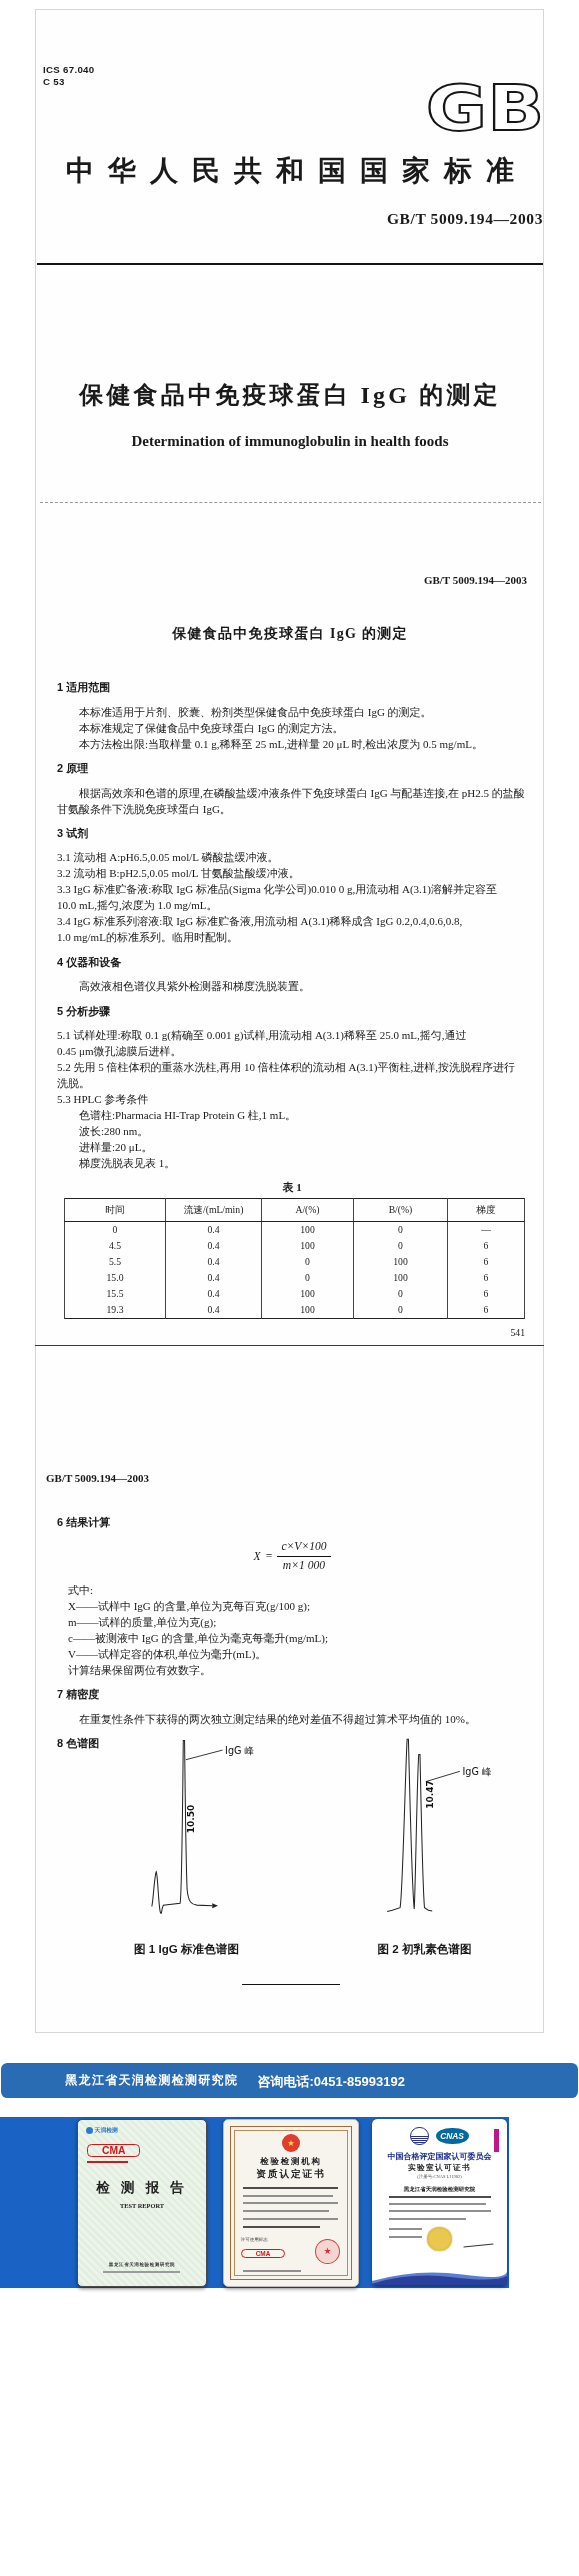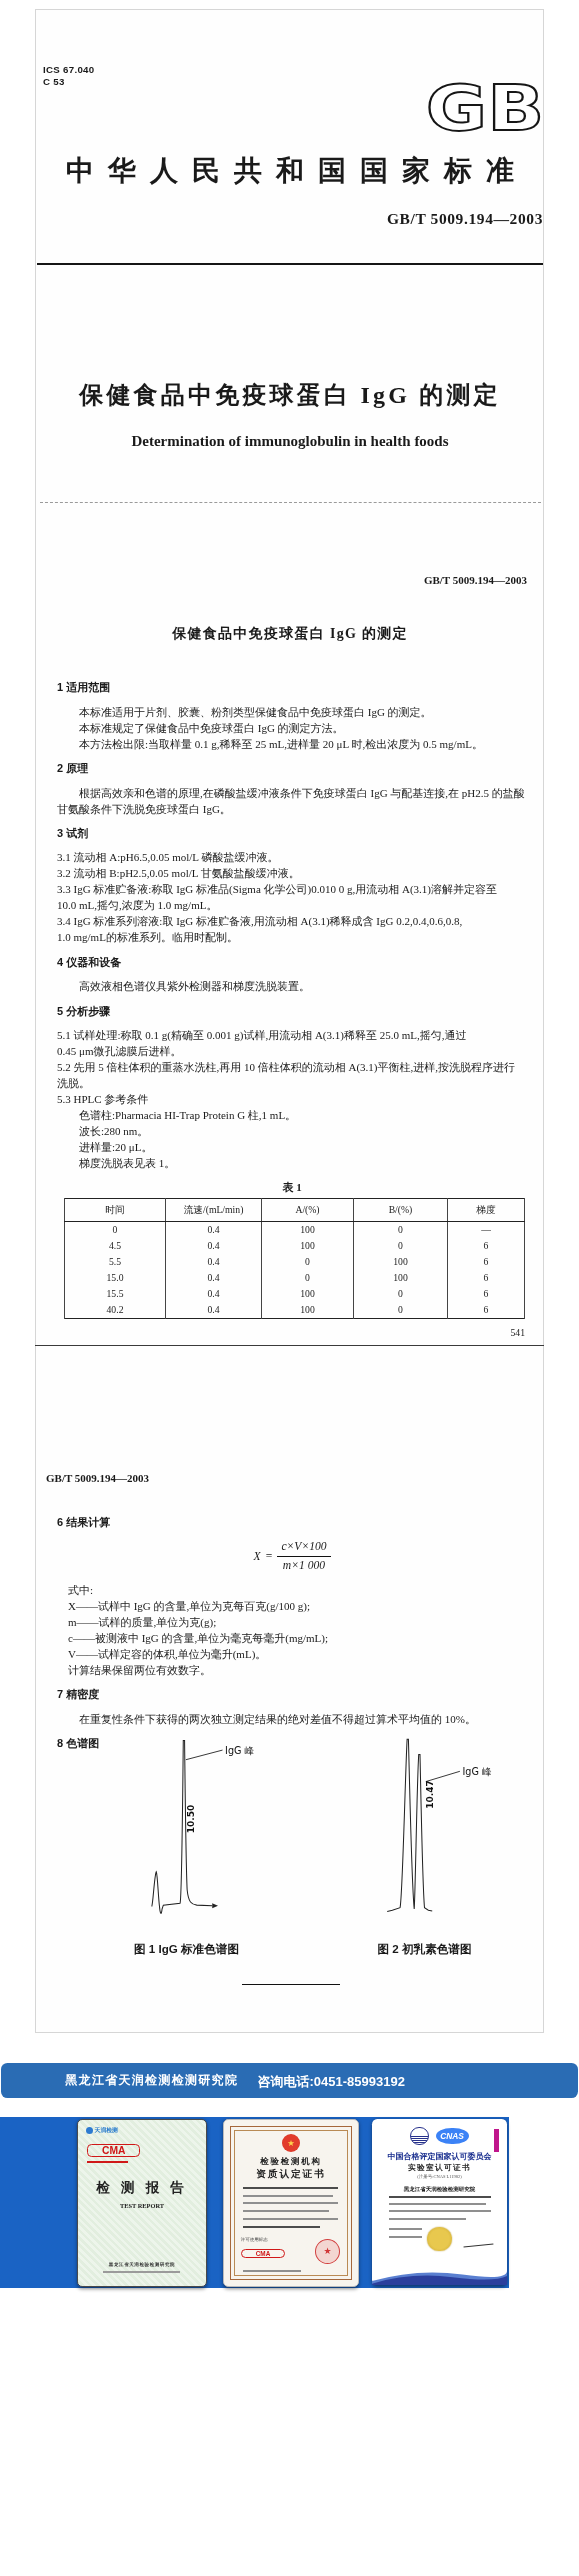--- a/index.html
+++ b/index.html
@@ -95,21 +95,21 @@
   .c2-cma{position:absolute;left:16.7px;bottom:28px;font-size:6.4px;border-width:1px;}
   .c2-cmalbl{position:absolute;left:16.7px;bottom:44px;font-size:4.5px;color:#444;
      font-family:"Liberation Sans","DejaVu Sans",sans-serif;}
   .c2-seal{position:absolute;right:18px;bottom:22px;width:23px;height:23px;border-radius:50%;
      border:1.3px solid rgba(205,35,35,.85);background:rgba(225,60,60,.16);color:rgba(205,35,35,.9);
      display:flex;align-items:center;justify-content:center;font-size:9px;}
   .cert3{left:372px;width:135px;height:166px;background:#ffffff;}
   .c3-logos{position:absolute;left:0;top:7.7px;width:100%;display:flex;justify-content:center;gap:6.4px;align-items:center;}
   .ilac{width:16.7px;height:16.7px;border-radius:50%;border:1.3px solid #27318b;
      background:repeating-linear-gradient(0deg,#fff 0 1.3px,#27318b 1.3px 1.9px);}
-  .cnas{width:33px;height:16.7px;border-radius:50%;background:#3b82f6;color:#fff;
+  .cnas{width:33px;height:16.7px;border-radius:50%;background:#0369a1;color:#fff;
      font-family:"Liberation Sans","DejaVu Sans",sans-serif;font-weight:bold;font-size:8.4px;
      font-style:italic;display:flex;align-items:center;justify-content:center;}
   .c3-tag{position:absolute;right:7.7px;top:10.3px;width:5.8px;height:23px;background:#c0168c;}
   .c3-committee{position:absolute;left:0;top:32px;width:100%;text-align:center;font-weight:bold;
      font-size:8px;color:#1a2f8f;font-family:"Liberation Sans","DejaVu Sans",sans-serif;}
   .c3-title{position:absolute;left:0;top:44px;width:100%;text-align:center;font-weight:bold;
      font-size:7.7px;letter-spacing:1.3px;color:#2b2b2b;}
   .c3-reg{position:absolute;left:0;top:55px;width:100%;text-align:center;font-size:4.5px;color:#555;}
   .c3-org{position:absolute;left:0;top:67px;width:100%;text-align:center;font-weight:bold;
      font-size:5.5px;color:#222;}
@@ -211,21 +211,21 @@
       <td>6</td>
     </tr>
     <tr>
       <td>15.5</td>
       <td>0.4</td>
       <td>100</td>
       <td>0</td>
       <td>6</td>
     </tr>
     <tr>
-      <td>40.2</td>
+      <td>19.3</td>
       <td>0.4</td>
       <td>100</td>
       <td>0</td>
       <td>6</td>
     </tr>
   </tbody>
     </table>
   <div class="pageno">541</div>
 </div>
 

